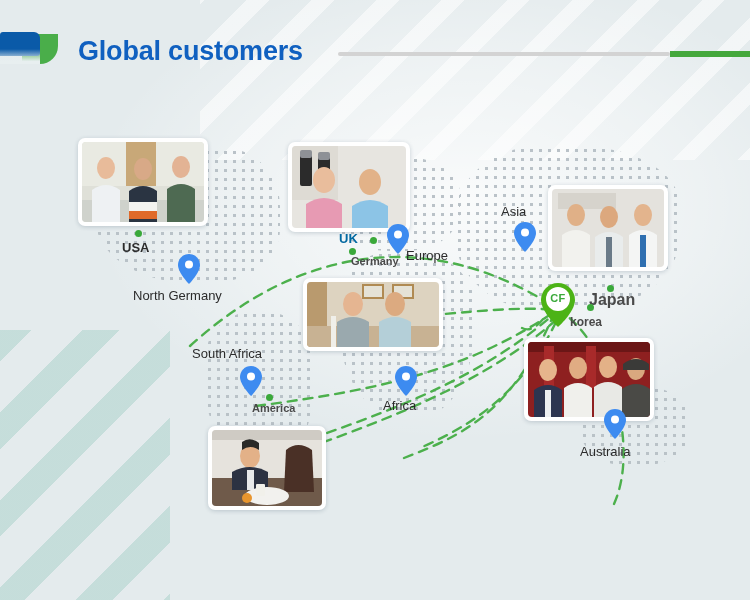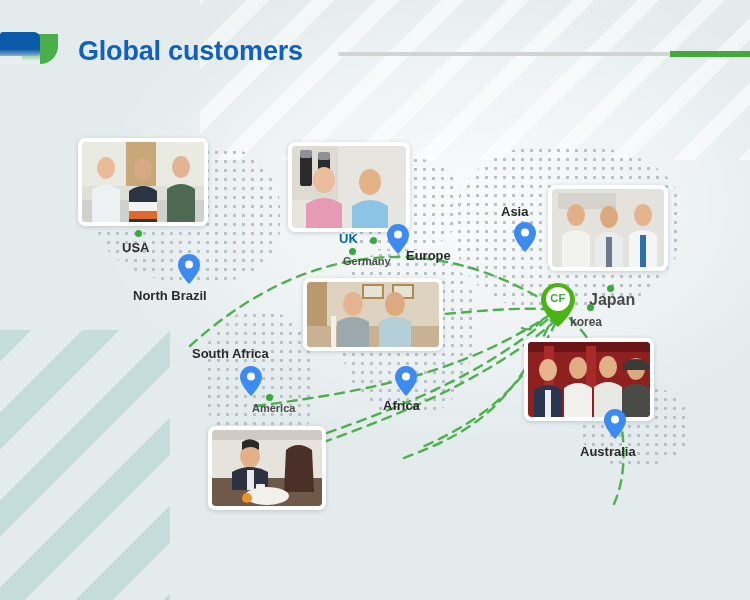--- a/index.html
+++ b/index.html
@@ -84,21 +84,21 @@
     border-radius:44% 42% 46% 44%/46% 44% 42% 46%;}
 
   
   #routes{position:absolute;left:0;top:0;width:750px;height:504px;}
 
   
   .pin{position:absolute;width:22px;height:30px;}
   .pin svg{display:block;width:22px;height:30px;}
   .pin-label{
     position:absolute;white-space:nowrap;
-    font-size:13px;font-weight:bold;color:#2b2b2b;
+    font-size:13px;font-weight:normal;color:#2b2b2b;
   }
   .dot{
     position:absolute;width:7px;height:7px;border-radius:50%;
     background:#3aa93a;
   }
   .city-label{
     position:absolute;white-space:nowrap;
     font-size:11px;font-weight:bold;color:#4a4a4a;
   }
 
@@ -274,38 +274,38 @@
     </div>
   </div>
 
   <div class="dot" style="left:135px;top:134px;"></div>
   <div class="city-label" style="left:122px;top:144px;font-size:13px;color:#2b2b2b;">USA</div>
 
   <div class="dot" style="left:370px;top:141px;"></div>
   <div class="city-label" style="left:339px;top:135px;font-size:13px;color:#0369a1;">UK</div>
 
   <div class="dot" style="left:349px;top:152px;"></div>
-  <div class="city-label" style="left:343px;top:159px;">Germany</div>
+  <div class="city-label" style="left:351px;top:159px;">Germany</div>
 
   <div class="dot" style="left:266px;top:298px;"></div>
   <div class="city-label" style="left:252px;top:306px;">America</div>
 
   <div class="dot" style="left:607px;top:189px;"></div>
   <div class="city-label" style="left:589px;top:195px;font-size:16px;">Japan</div>
 
   <div class="dot" style="left:587px;top:208px;"></div>
   <div class="city-label" style="left:570px;top:219px;font-size:12px;">korea</div>
 
   <div class="pin" style="left:178px;top:158px;">
     <svg viewBox="0 0 22 30">
         <path d="M11,0 C4.9,0 0,4.9 0,11 C0,19 11,30 11,30 C11,30 22,19 22,11 C22,4.9 17.1,0 11,0 Z" fill="#3d8bf0"></path>
         <circle cx="11" cy="10.5" r="4" fill="#fff"></circle>
       </svg>
   </div>
-  <div class="pin-label" style="left:133px;top:192px;">North Brazil</div>
+  <div class="pin-label" style="left:133px;top:192px;">North Germany</div>
 
   <div class="pin" style="left:240px;top:270px;">
     <svg viewBox="0 0 22 30">
         <path d="M11,0 C4.9,0 0,4.9 0,11 C0,19 11,30 11,30 C11,30 22,19 22,11 C22,4.9 17.1,0 11,0 Z" fill="#3d8bf0"></path>
         <circle cx="11" cy="10.5" r="4" fill="#fff"></circle>
       </svg>
   </div>
   <div class="pin-label" style="left:192px;top:250px;">South Africa</div>
 
   <div class="pin" style="left:387px;top:128px;">

